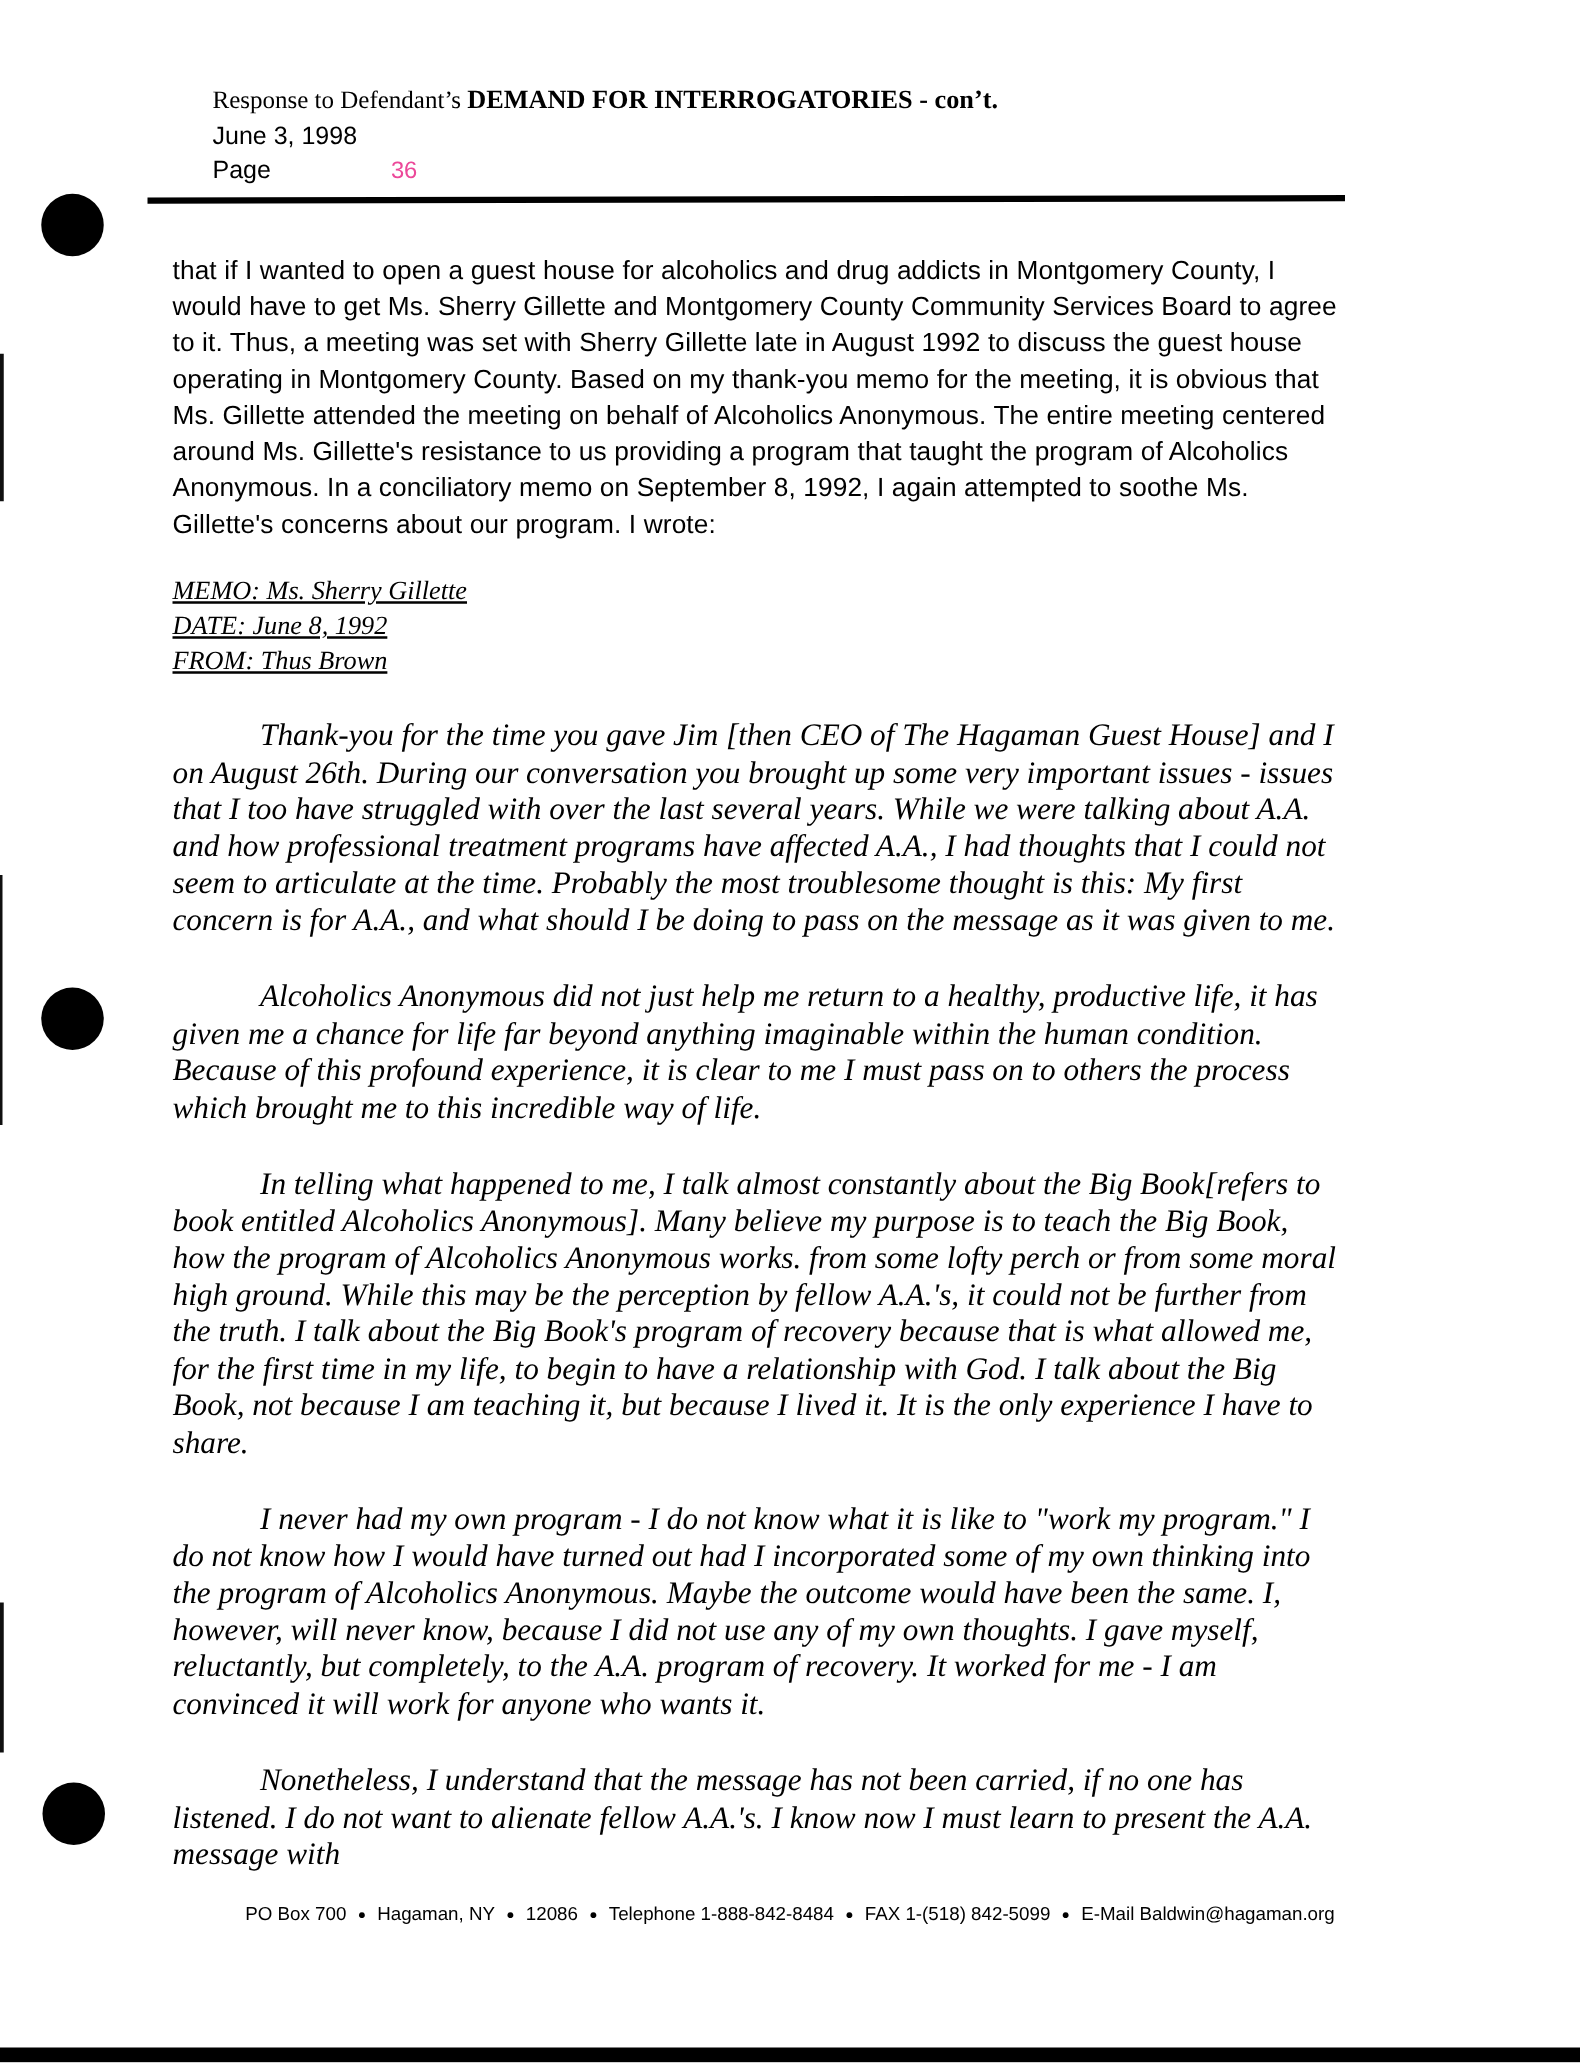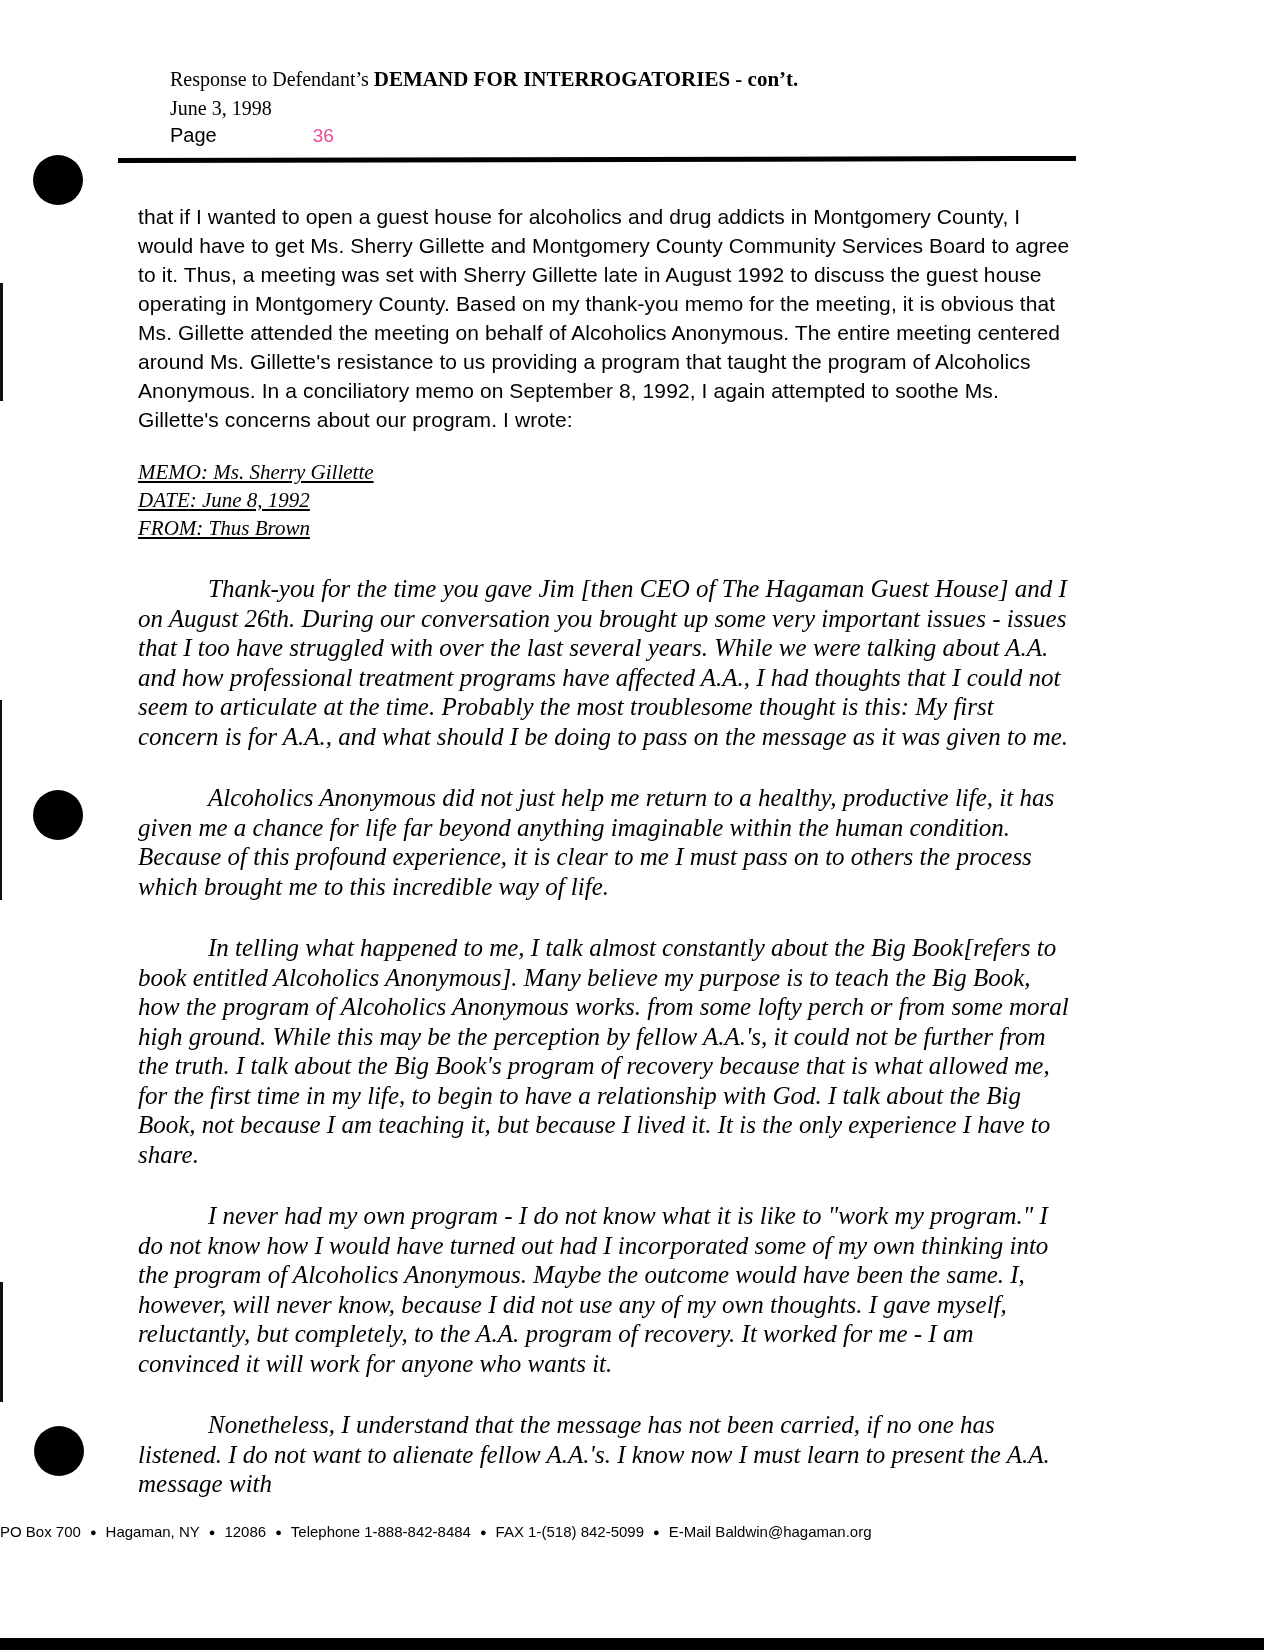--- a/index.html
+++ b/index.html
@@ -32,39 +32,39 @@
     width: 958px; height: 5px; background: #000;
     transform: rotate(-0.12deg);
   }
   
   .header { position: absolute; left: 170px; top: 66px; }
   .title-line {
     font-family: "Liberation Serif", serif;
     font-size: 20px; line-height: 26px; white-space: nowrap;
   }
   .title-bold { font-weight: bold; font-size: 21px; }
-  .date-line { font-size: 20px; line-height: 27px; margin-top: 3px; font-family: Liberation Serif, serif; }
+  .date-line { font-size: 20px; line-height: 27px; margin-top: 3px; }
   .page-line { font-size: 20px; line-height: 27px; }
   .page-number { display: inline-block; margin-left: 96px; color: #ec4899; font-size: 19px; }
   
   .doc-body { position: absolute; left: 138px; top: 182px; width: 932px; margin-top: 20px; }
   .intro-para {
     margin: 0;
     font-size: 21px;
     line-height: 29px;
     letter-spacing: 0.1px;
   }
   .memo-header { margin-top: 24px; font-family: "Liberation Serif", serif; font-style: italic; font-size: 21px; line-height: 28px; }
   .memo-line { margin: 0; text-decoration: underline; }
   .memo-paragraphs { font-family: "Liberation Serif", serif; font-style: italic; font-size: 25px; line-height: 29.5px; }
   .memo-para { margin: 0; margin-top: 32px; text-indent: 70px; }
   
   .footer {
     position: absolute; left: 0; top: 1523px; width: 1264px;
-    font-size: 15px; color: #000;
+    text-align: center; font-size: 15px; color: #000;
   }
   .footer-item { display: inline; white-space: nowrap; }
   .bullet { display: inline-block; font-size: 11px; vertical-align: 1px; margin: 0 9px; }
 </style>
 </head>
 <body>
 
 <div class="page">
 
   <div class="punch punch-1"></div>

